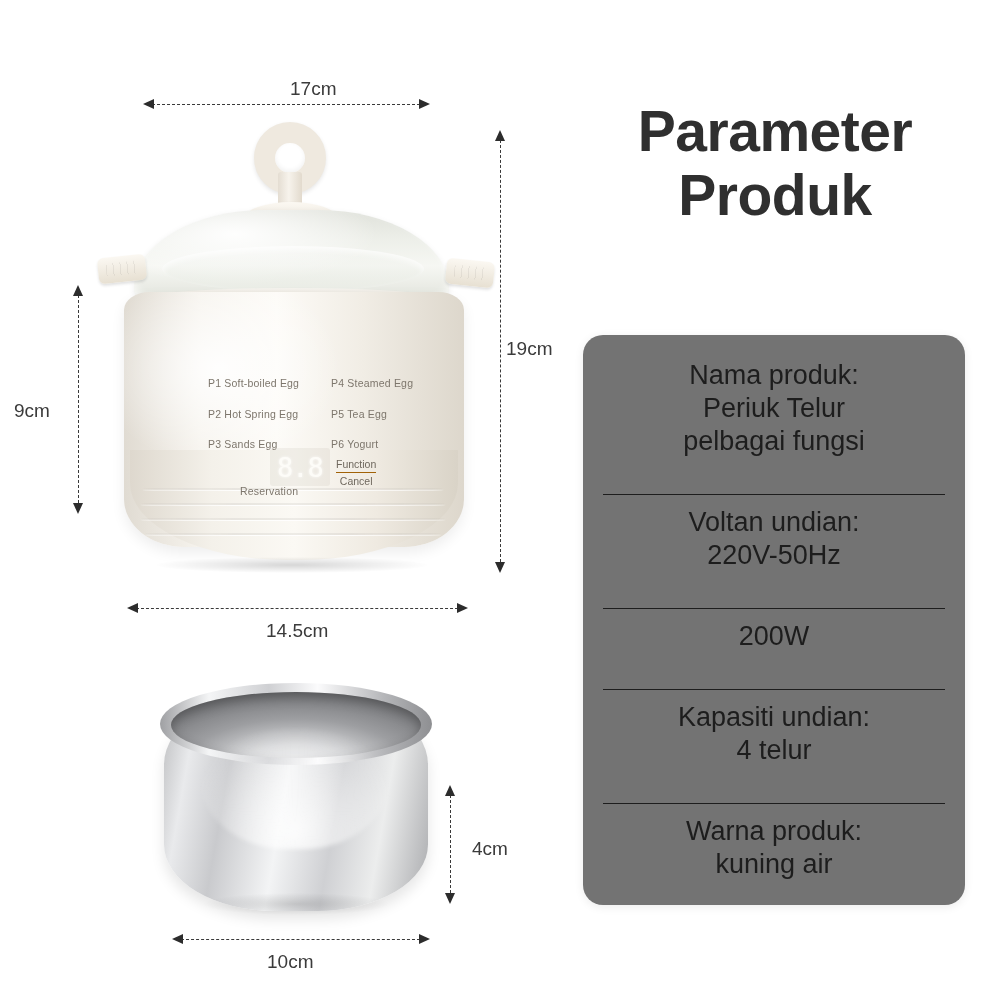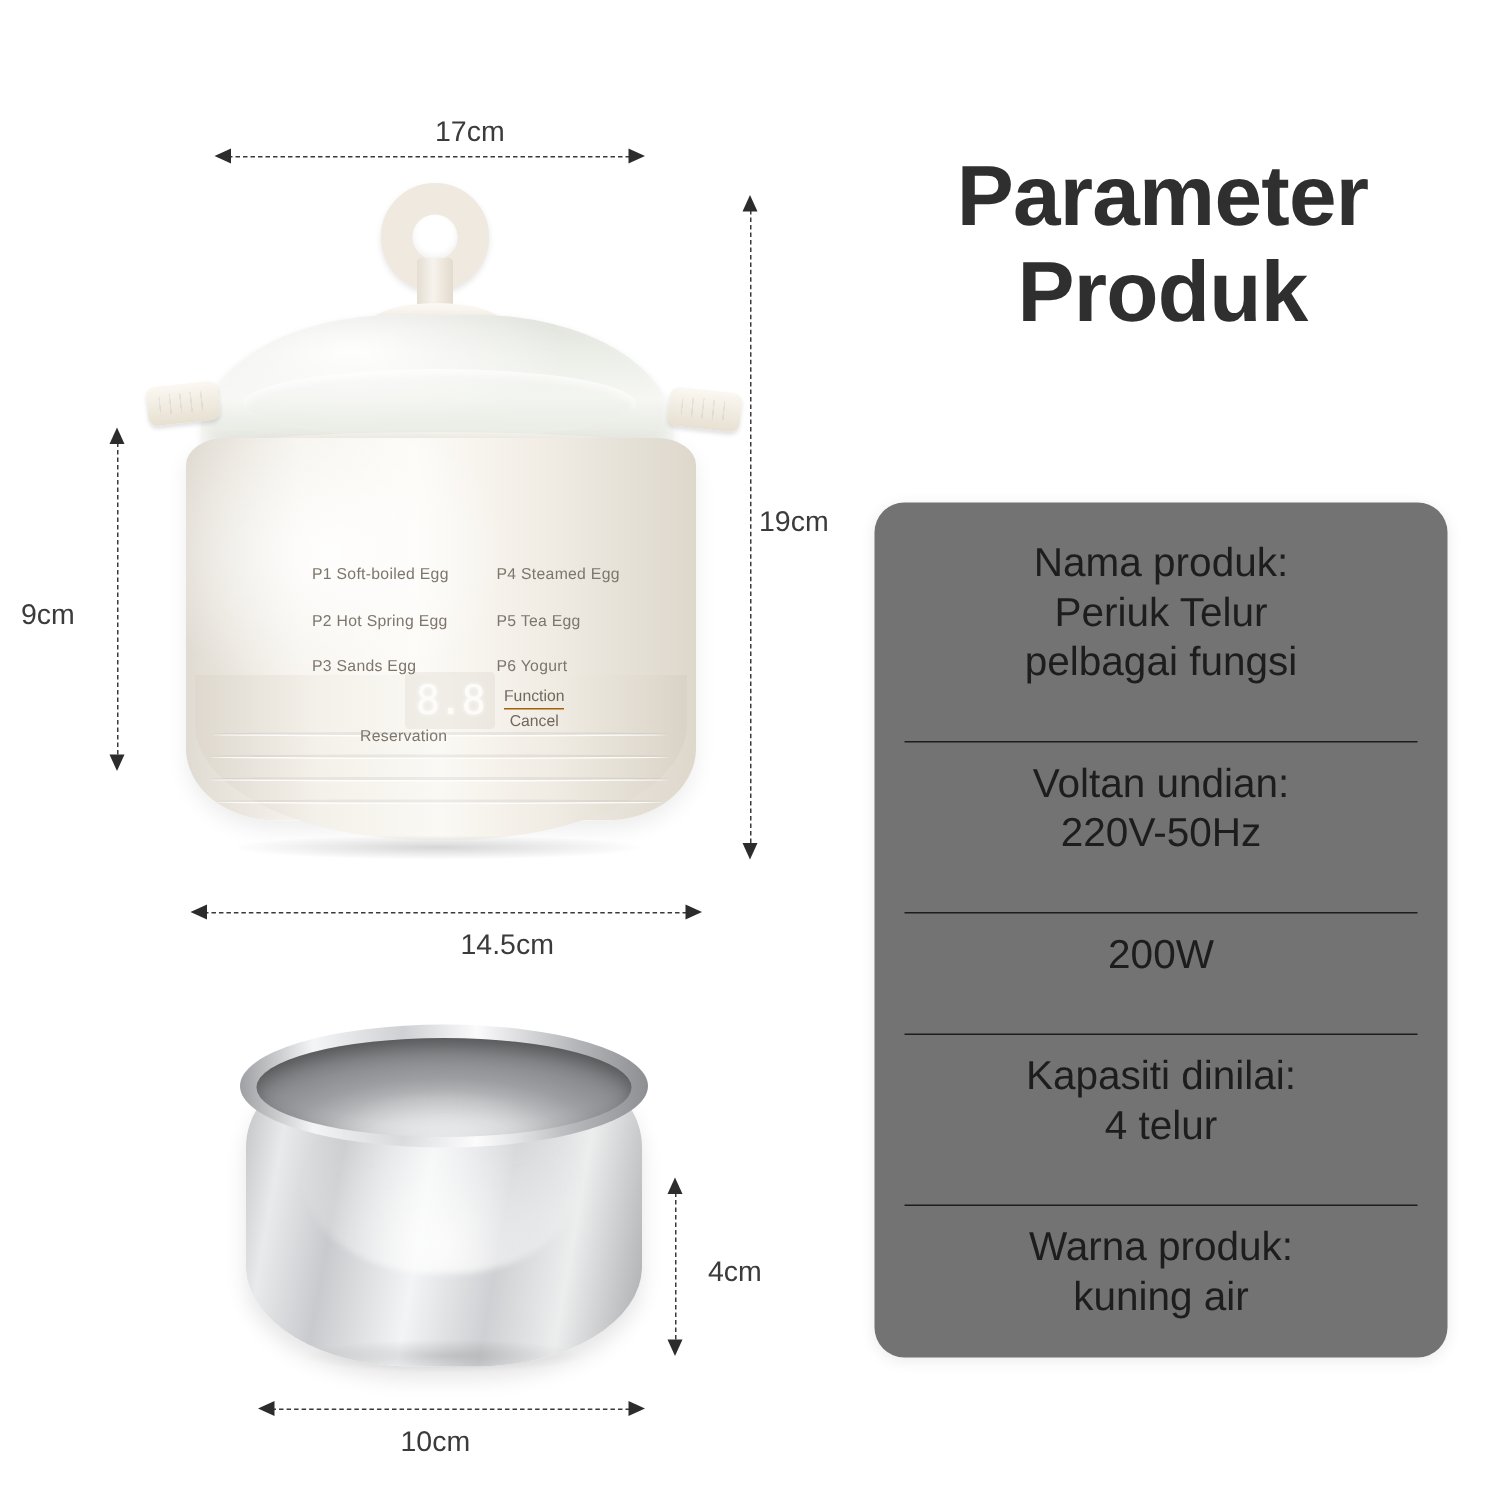--- a/index.html
+++ b/index.html
@@ -358,21 +358,21 @@
       <span class="spec-value">pelbagai fungsi</span>
     </div>
     <div class="spec-row">
       <span class="spec-label">Voltan undian:</span>
       <span class="spec-value">220V-50Hz</span>
     </div>
     <div class="spec-row">
       <span class="spec-value">200W</span>
     </div>
     <div class="spec-row">
-      <span class="spec-label">Kapasiti dinilai:</span>
+      <span class="spec-label">Kapasiti undian:</span>
       <span class="spec-value">4 telur</span>
     </div>
     <div class="spec-row">
       <span class="spec-label">Warna produk:</span>
       <span class="spec-value">kuning air</span>
     </div>
   </div>
 
   <div class="cooker">
     <div class="knob-ring"></div>
@@ -426,21 +426,21 @@
   <div class="arrow down" style="left:73px; top:503px;"></div>
 
   <div class="dim-label" style="left:506px; top:338px;">19cm</div>
   <div class="dim-v" style="left:500px; top:140px; height:422px;"></div>
   <div class="arrow up" style="left:495px; top:130px;"></div>
   <div class="arrow down" style="left:495px; top:562px;"></div>
 
   <div class="dim-h" style="left:136px; top:608px; width:322px;"></div>
   <div class="arrow left" style="left:127px; top:603px;"></div>
   <div class="arrow right" style="left:457px; top:603px;"></div>
-  <div class="dim-label" style="left:266px; top:620px;margin-left:41px;">14.5cm</div>
+  <div class="dim-label" style="left:266px; top:620px;">14.5cm</div>
 
   <div class="dim-label" style="left:472px; top:838px;">4cm</div>
   <div class="dim-v" style="left:450px; top:795px; height:98px;"></div>
   <div class="arrow up" style="left:445px; top:785px;"></div>
   <div class="arrow down" style="left:445px; top:893px;"></div>
 
   <div class="dim-h" style="left:181px; top:939px; width:239px;"></div>
   <div class="arrow left" style="left:172px; top:934px;"></div>
   <div class="arrow right" style="left:419px; top:934px;"></div>
   <div class="dim-label" style="left:267px; top:951px;">10cm</div>

